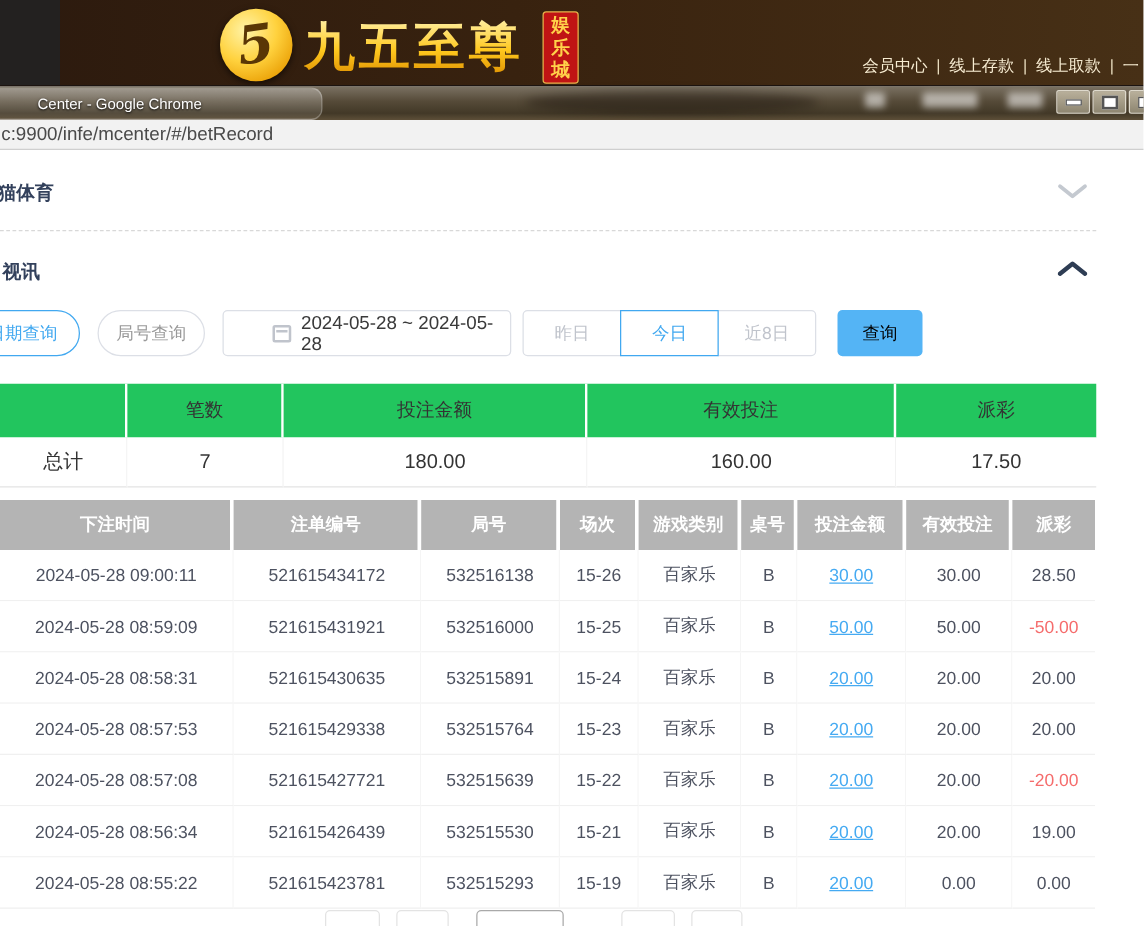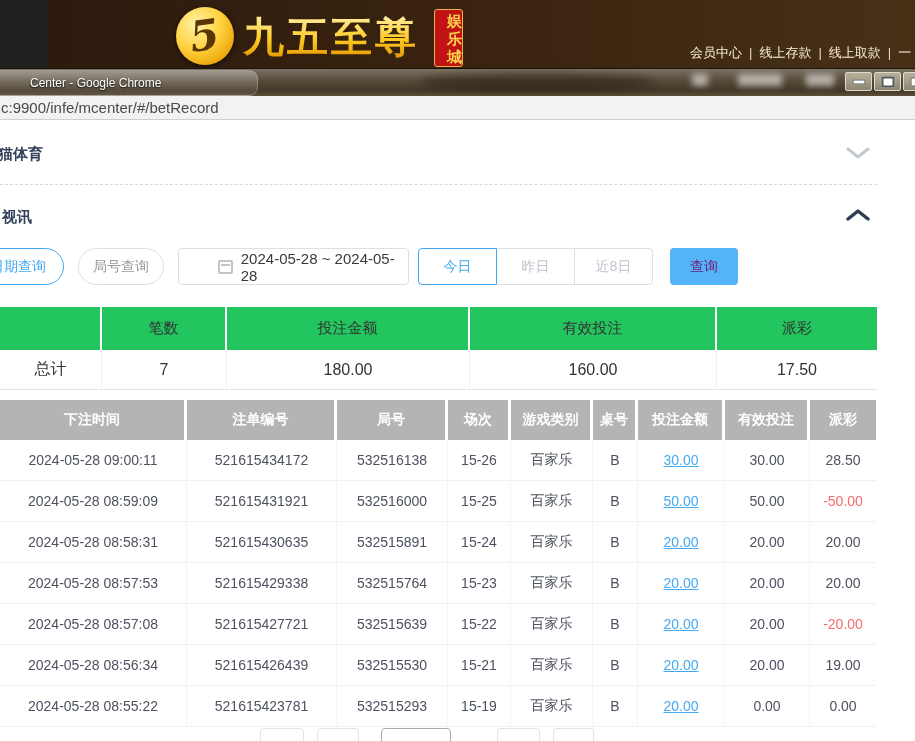--- a/index.html
+++ b/index.html
@@ -12,21 +12,21 @@
   .logo-circle{position:absolute;left:176px;top:7px;width:58px;height:58px;border-radius:50%;
                background:radial-gradient(circle at 35% 30%,#fff3a6,#ffd23e 45%,#e89b00 85%,#c77f00);
                box-shadow:0 2px 6px rgba(0,0,0,.6);display:flex;align-items:center;justify-content:center;}
   .logo-circle span{font-family:"DejaVu Serif",serif;font-style:italic;font-weight:bold;
                     font-size:42px;color:#5a3605;transform:rotate(-8deg);line-height:1;}
   .logo-title{position:absolute;left:243px;top:10px;font-size:41px;font-weight:bold;letter-spacing:3px;
               background:linear-gradient(180deg,#fff3b0 5%,#ffc81e 55%,#dd8e00 95%);
               -webkit-background-clip:text;background-clip:text;color:transparent;}
   .logo-badge{position:absolute;left:434px;top:9px;width:29px;height:58px;background:#c01414;
               border:1px solid #e8b34b;border-radius:3px;overflow:hidden;
-              color:#ffd24a;font-weight:bold;font-size:15px;line-height:18px;text-align:right;padding-top:2px;
+              color:#ffd24a;font-weight:bold;font-size:15px;line-height:18px;text-align:center;padding-top:2px;
               box-sizing:border-box;}
   .banner-nav{position:absolute;left:690px;top:44px;white-space:nowrap;font-size:13px;color:#f7ecd2;}
   .banner-nav .sep{margin:0 7px;color:#e8dcbe;}
   
   .titlebar{position:absolute;left:0;top:68px;width:915px;height:28px;
             background:linear-gradient(180deg,#7b7263 0%,#554a38 45%,#423827 80%,#5d4f38 100%);
             border-top:1px solid #1c1410;box-sizing:border-box;}
   .title-ornament{position:absolute;left:420px;top:4px;width:235px;height:18px;border-radius:50%;
                   background:rgba(18,10,4,.38);filter:blur(4px);}
   .title-tab{position:absolute;left:-30px;top:1px;width:288px;height:26px;border-radius:0 9px 9px 0;
@@ -60,21 +60,21 @@
   .cal-icon::before{content:"";position:absolute;left:1px;right:1px;top:2px;height:2px;background:#c0c4cc;}
   .date-text{font-size:15px;color:#3a3a3a;}
   .btn-group{position:absolute;left:418px;top:248px;height:37px;display:flex;}
   .grp-btn{width:79px;height:37px;background:#fff;border:1px solid #dcdfe6;box-sizing:border-box;
            font-size:14px;display:flex;align-items:center;justify-content:center;color:#c0c4cc;cursor:pointer;}
   .grp-btn:first-child{border-radius:4px 0 0 4px;}
   .grp-btn:last-child{border-radius:0 4px 4px 0;}
   .grp-btn + .grp-btn{margin-left:-1px;}
   .grp-btn.active{border-color:#41a8f0;color:#41a8f0;z-index:2;}
   .search-btn{position:absolute;left:670px;top:248px;width:68px;height:37px;background:#54b4f5;border:none;
-              border-radius:4px;color:#701a75;font-size:14px;cursor:pointer;font-family:"Liberation Sans",sans-serif;}
+              border-radius:4px;color:#000000;font-size:14px;cursor:pointer;font-family:"Liberation Sans",sans-serif;}
   
   table{border-collapse:separate;border-spacing:0;table-layout:fixed;}
   .summary-table{position:absolute;left:0;top:307px;width:877px;}
   .summary-table th{background:#22c55e;height:41px;font-size:15px;font-weight:normal;color:#333;
                     border-right:2px solid #fff;}
   .summary-table th:last-child{border-right:none;}
   .summary-table td{background:#fff;height:37px;font-size:16px;color:#333;text-align:center;
                     border-bottom:1px solid #e4e4e4;border-right:1px solid #f2f2f2;}
   .summary-table td:last-child{border-right:none;}
   
@@ -142,22 +142,22 @@
     <polyline points="2,11 12,3 22,11" fill="none" stroke="#2e3d54" stroke-width="3.5" stroke-linecap="round" stroke-linejoin="round"></polyline>
   </svg>
 
   <div class="pill active" style="left:-28px;width:92px;">日期查询</div>
   <div class="pill inactive" style="left:78px;width:86px;">局号查询</div>
   <div class="date-input">
     <span class="cal-icon"></span>
     <span class="date-text">2024-05-28 ~ 2024-05-28</span>
   </div>
   <div class="btn-group">
+    <div class="grp-btn">昨日</div>
     <div class="grp-btn active">今日</div>
-    <div class="grp-btn">昨日</div>
     <div class="grp-btn">近8日</div>
   </div>
   <button class="search-btn">查询</button>
 
   <table class="summary-table">
     <colgroup>
         <col style="width:102px">
         <col style="width:125px">
         <col style="width:243px">
         <col style="width:247px">

